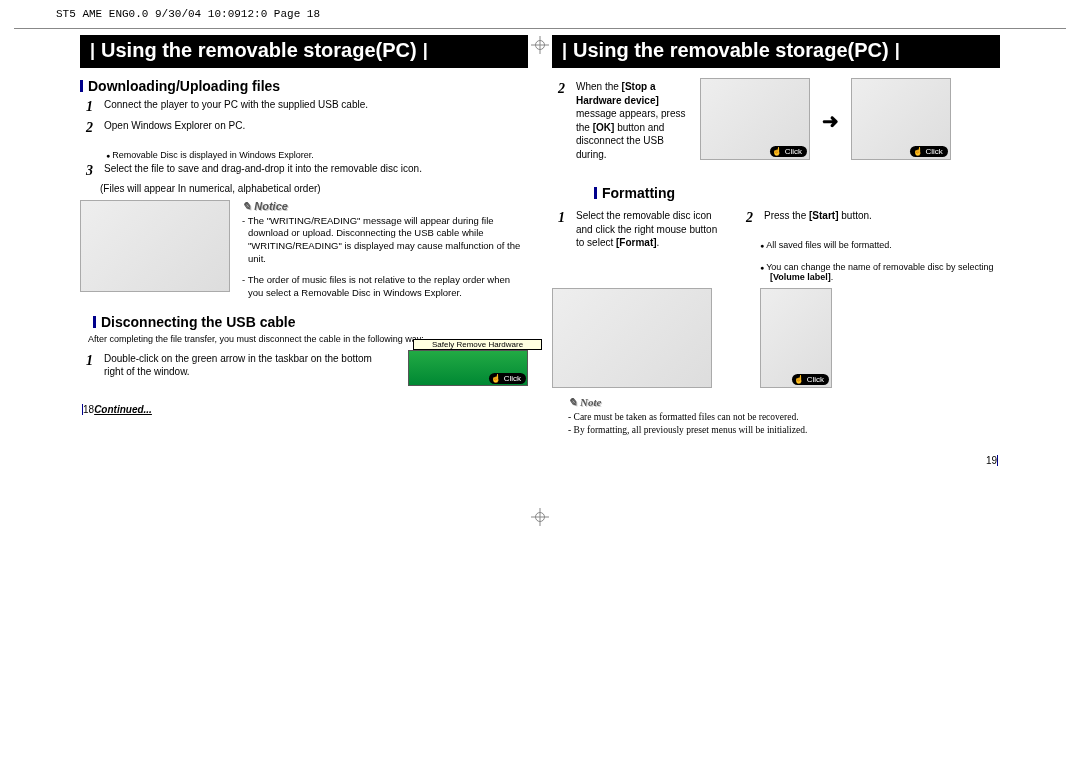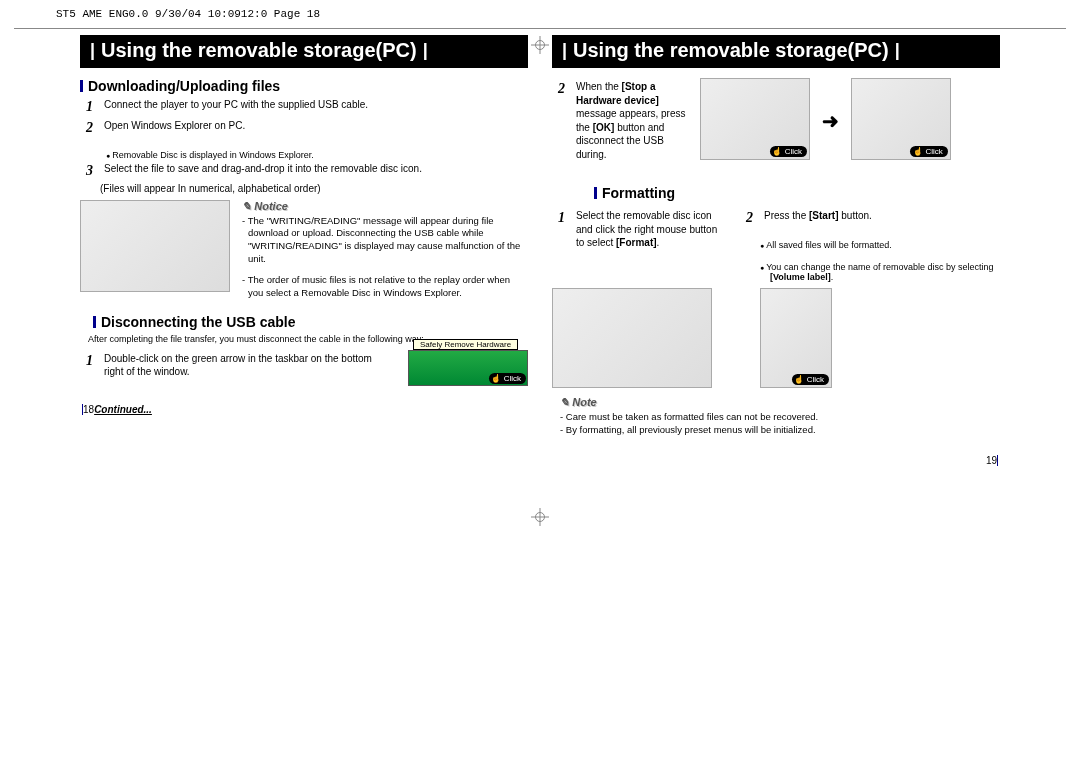--- a/index.html
+++ b/index.html
@@ -149,21 +149,21 @@
   .taskbar-mini {
     width: 120px; height: 36px;
     background: linear-gradient(#2a4,#083);
     border: 1px solid #555;
     position: relative;
     margin-left: 8px;
   }
   .taskbar-mini .lbl {
     position:absolute; top:-12px; left:4px;
     background:#ffffe0; border:1px solid #000;
-    font-size:8px; padding:0 6px;
+    font-size:8px; padding:0 18px;
     white-space: nowrap;
   }
   .bold { font-weight: bold; }
 </style>
 </head>
 <body>
 
 <div class="header-meta">ST5 AME ENG0.0  9/30/04 10:0912:0  Page 18</div>
 <hr class="hr-top">
 <div class="crop-top">
@@ -296,21 +296,21 @@
     </div>
 
     <div class="row-flex">
       <div class="img-box" style="width:160px;height:100px;"></div>
       <div style="width:24px;"></div>
       <div class="img-box rel" style="width:72px;height:100px;">
         <div class="click-badge">Click</div>
       </div>
     </div>
 
-    <div style="margin-top:8px; margin-left:8px;">
+    <div style="margin-top:8px; margin-left:16px;font-family:Liberation Serif, serif;">
       <div class="notice-head">Note</div>
       <div class="notice-body">
         <div class="dash-item">Care must be taken as formatted files can not be recovered.</div>
         <div class="dash-item">By formatting, all previously preset menus will be initialized.</div>
       </div>
     </div>
 
     <div class="footer">
       <div></div>
       <div class="l">

